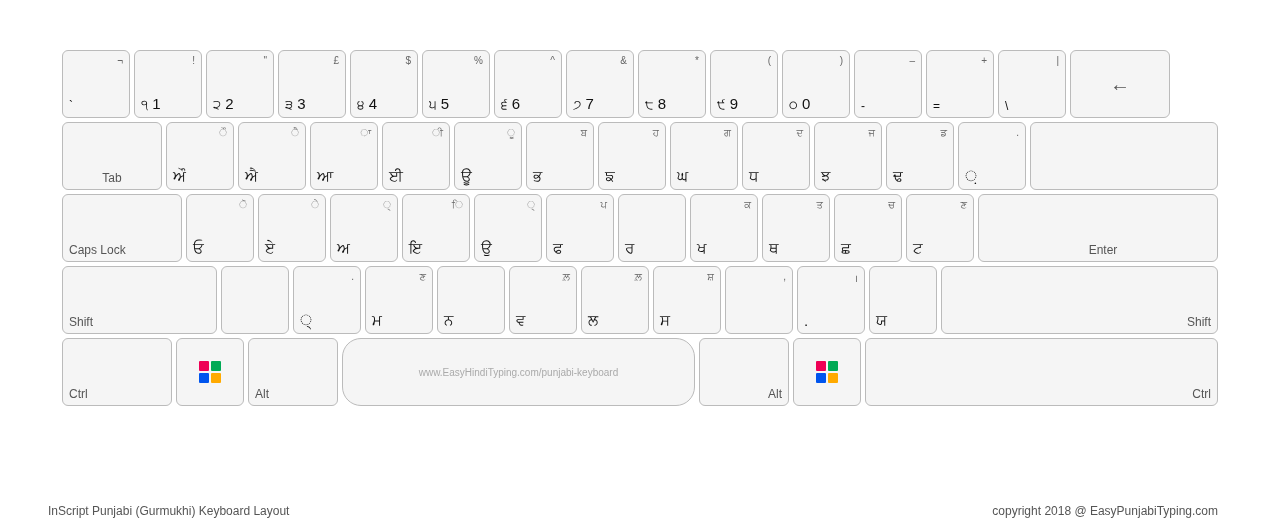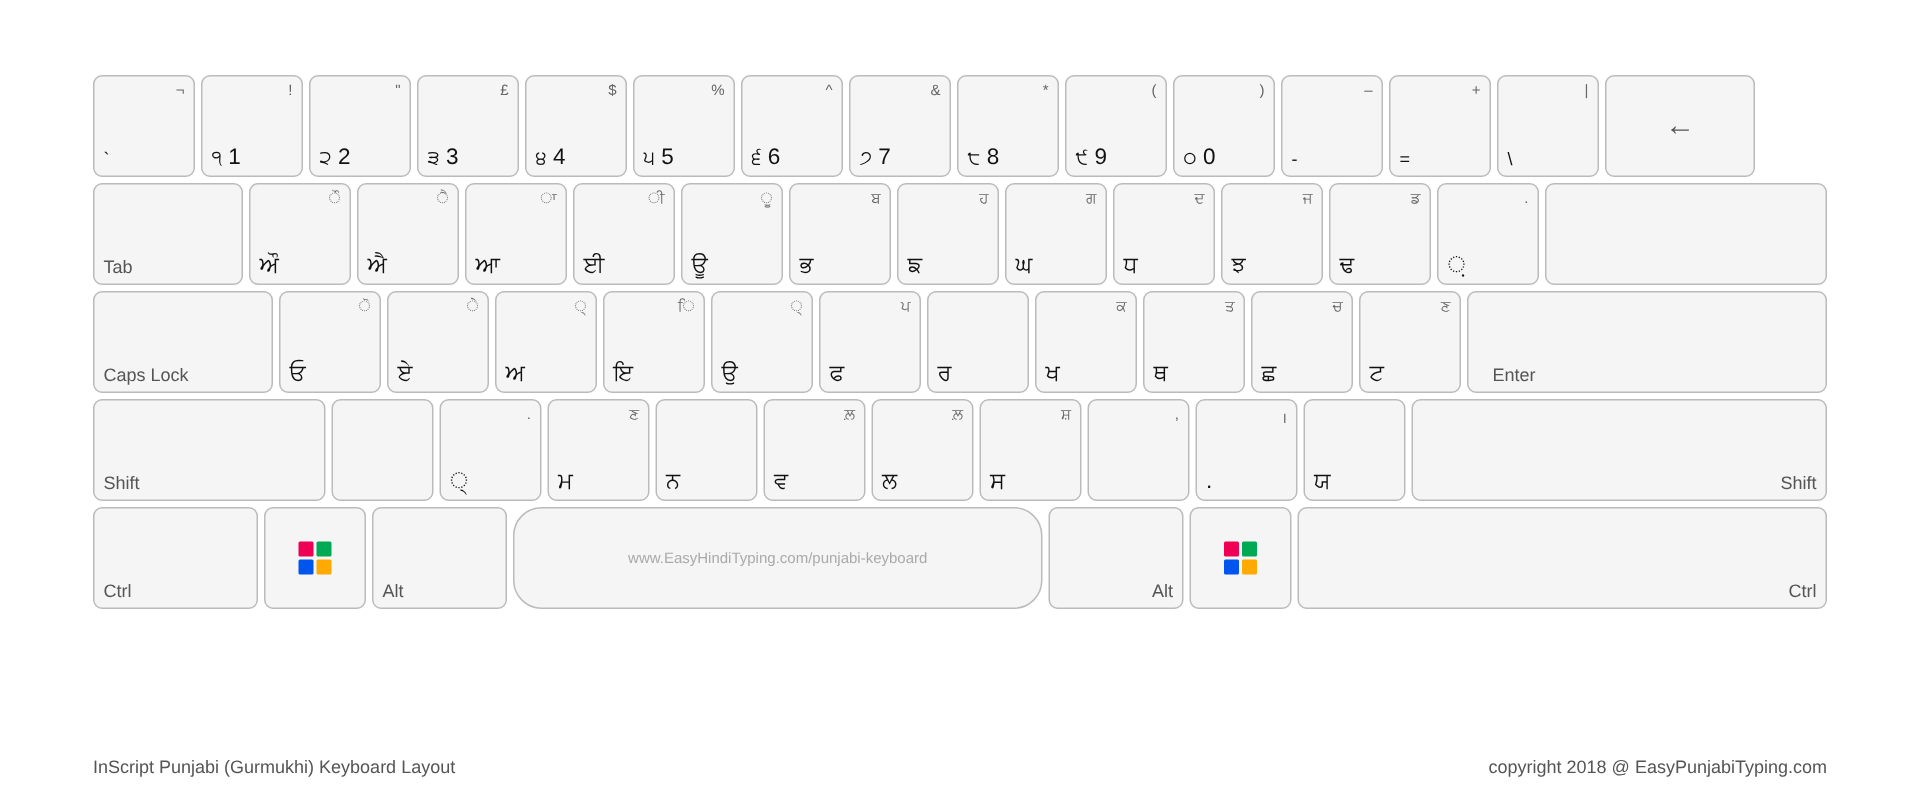--- a/index.html
+++ b/index.html
@@ -34,21 +34,21 @@
       padding: 4px 6px;
       font-size: 11px;
       color: #333;
       position: relative;
       flex-shrink: 0;
     }
     .key-tab { min-width: 100px; }
     .key-caps { min-width: 120px; }
     .key-shift-l { min-width: 155px; }
     .key-shift-r { min-width: 155px; }
-    .key-enter { min-width: 120px; justify-content: flex-end; align-items: flex-start; padding-left: 16px; }
+    .key-enter { min-width: 120px; justify-content: flex-end; align-items: center; padding-left: 16px; }
     .key-backspace { min-width: 100px; justify-content: center; align-items: center; }
     .key-space { flex: 1; min-width: 200px; justify-content: center; align-items: center; font-size: 10px; color: #999; border-radius: 19px; }
     .key-ctrl { min-width: 110px; }
     .key-win { min-width: 68px; justify-content: center; align-items: center; }
     .key-alt { min-width: 90px; }
     .key-alt-r { min-width: 90px; }
     .key-ctrl-r { min-width: 110px; }
     .gurmukhi {
       font-size: 16px;
       color: #111;
@@ -59,21 +59,21 @@
     }
 
     .two-line { display: flex; flex-direction: column; height: 100%; justify-content: space-between; }
     .two-line .top { font-size: 10px; color: #666; text-align: right; }
     .two-line .bot { font-size: 15px; color: #111; }
     .two-line .bot-small { font-size: 12px; color: #111; }
 
     .footer {
       position: absolute;
       bottom: 12px;
-      left: 62px;
+      left: 48px;
       right: 62px;
       display: flex;
       justify-content: space-between;
       font-size: 12px;
       color: #555;
     }
 
     
     .win-logo {
       display: grid;
@@ -201,21 +201,21 @@
         <div class="bot-small">\</div>
       </div>
     </div>
 
     <div class="key key-backspace">
       <span class="backspace-arrow">←</span>
     </div>
   </div>
 
   <div class="keyboard-row">
-    <div class="key key-tab" style="justify-content:flex-end;align-items:flex-start;">
+    <div class="key key-tab" style="justify-content:flex-end;align-items:center;">
       <span style="font-size:12px;color:#555;">Tab</span>
     </div>
     <div class="key">
       <div class="two-line">
         <div class="top">ੌ</div>
         <div class="bot gurmukhi">ਔ</div>
       </div>
     </div>
     <div class="key">
       <div class="two-line">

